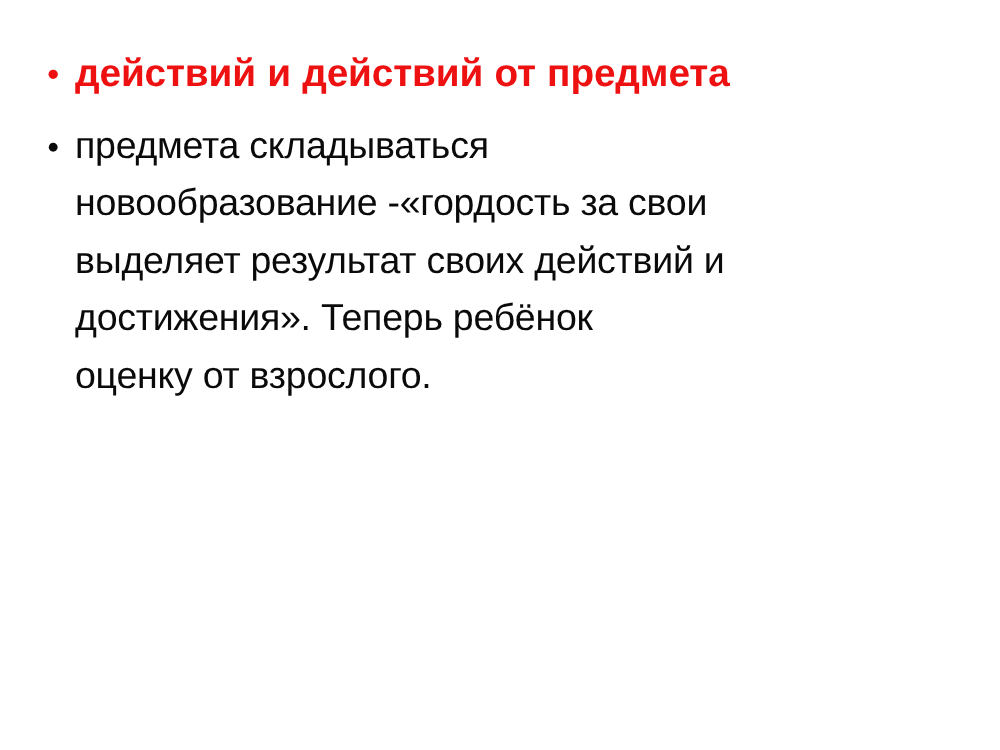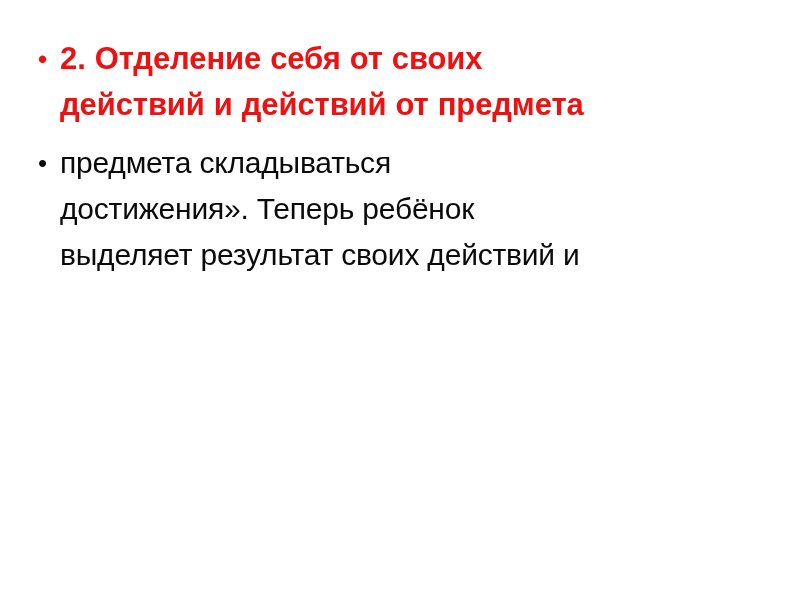--- a/index.html
+++ b/index.html
@@ -90,28 +90,29 @@
 </head>
 <body>
 
 <div class="slide">
 
   <div class="content-block">
 
     <div class="bullet-para heading-para">
       <span class="bullet-marker">•</span>
       <span class="heading-text">
-        <span class="lb">2. Отделение себя от своих</span>
         <span class="lb">действий и действий от предмета</span>
       </span>
     </div>
 
     <div class="bullet-para body-para">
       <span class="bullet-marker">•</span>
       <span class="body-text">
         <span class="lb">предмета складываться</span>
+        <span class="lb">новообразование -«гордость за свои</span>
+        <span class="lb">выделяет результат своих действий и</span>
         <span class="lb">достижения». Теперь ребёнок</span>
-        <span class="lb">выделяет результат своих действий и</span>
+        <span class="lb">оценку от взрослого.</span>
       </span>
     </div>
 
   </div>
 </div>
 
 </body></html>

